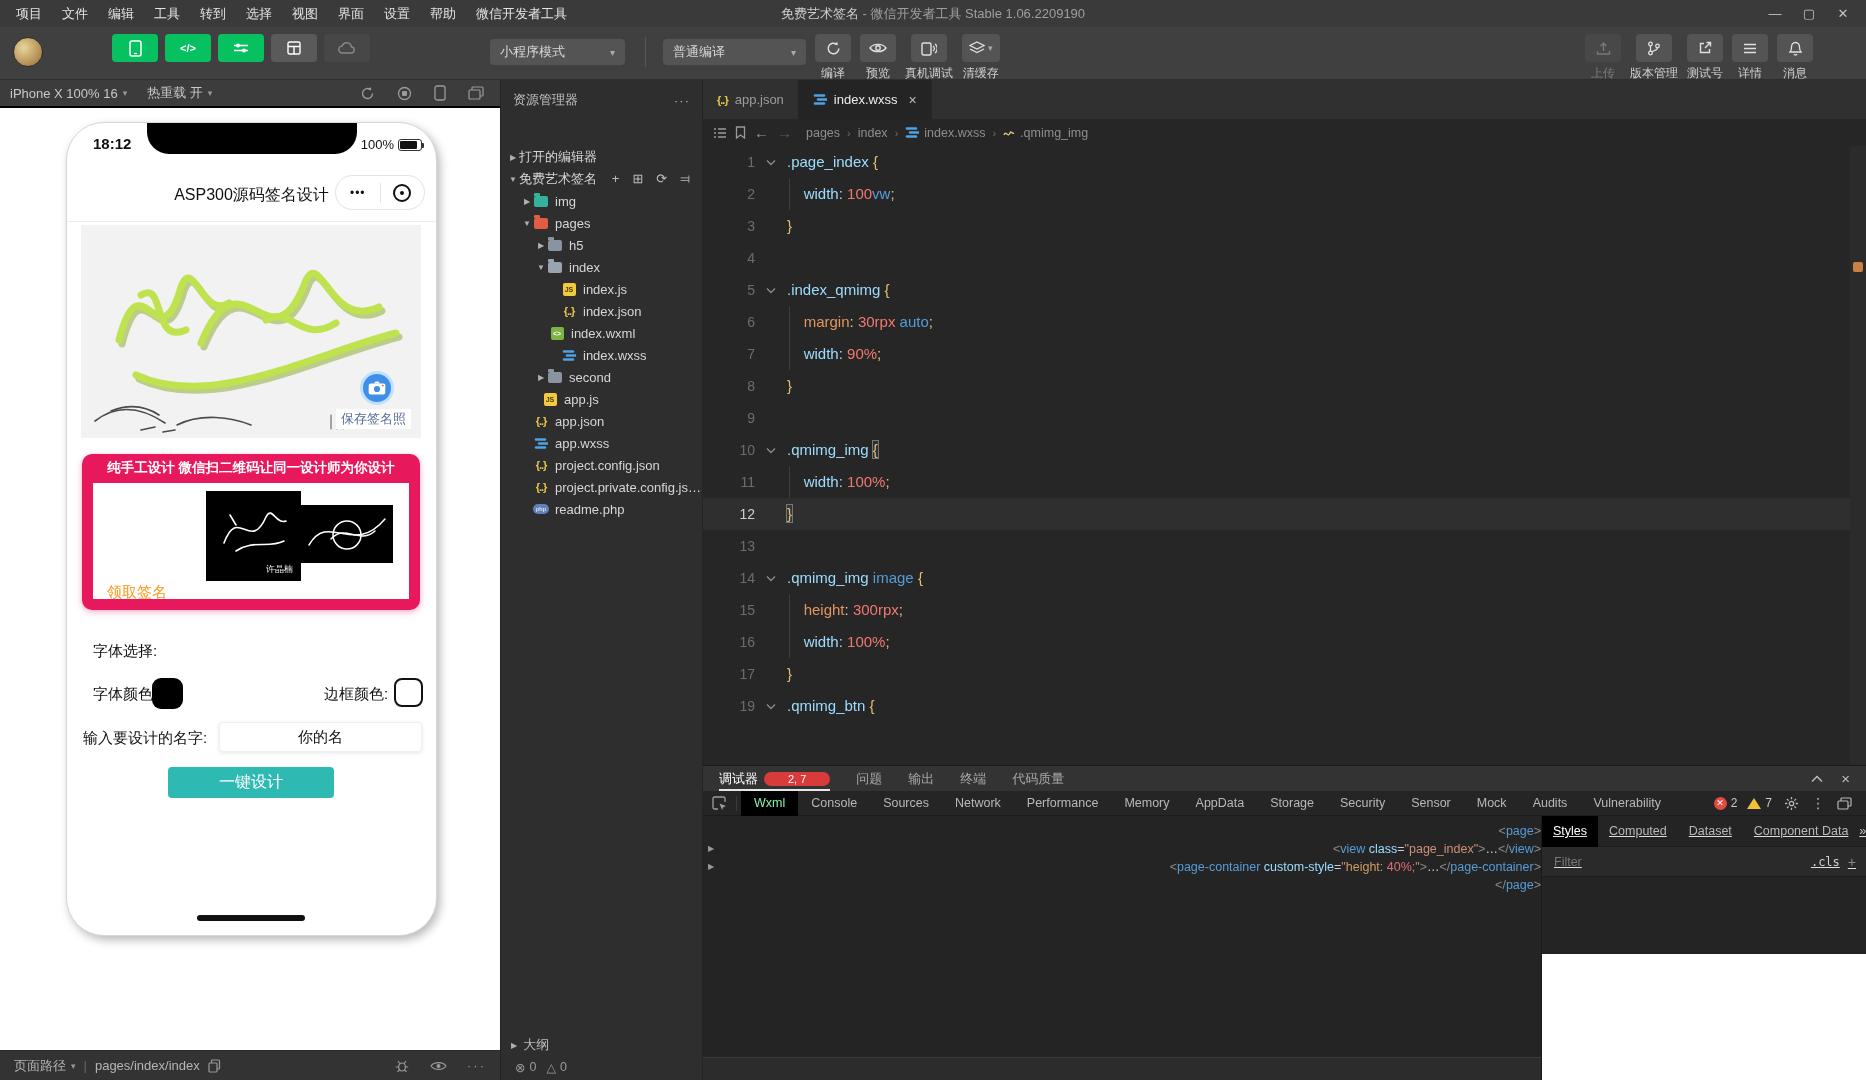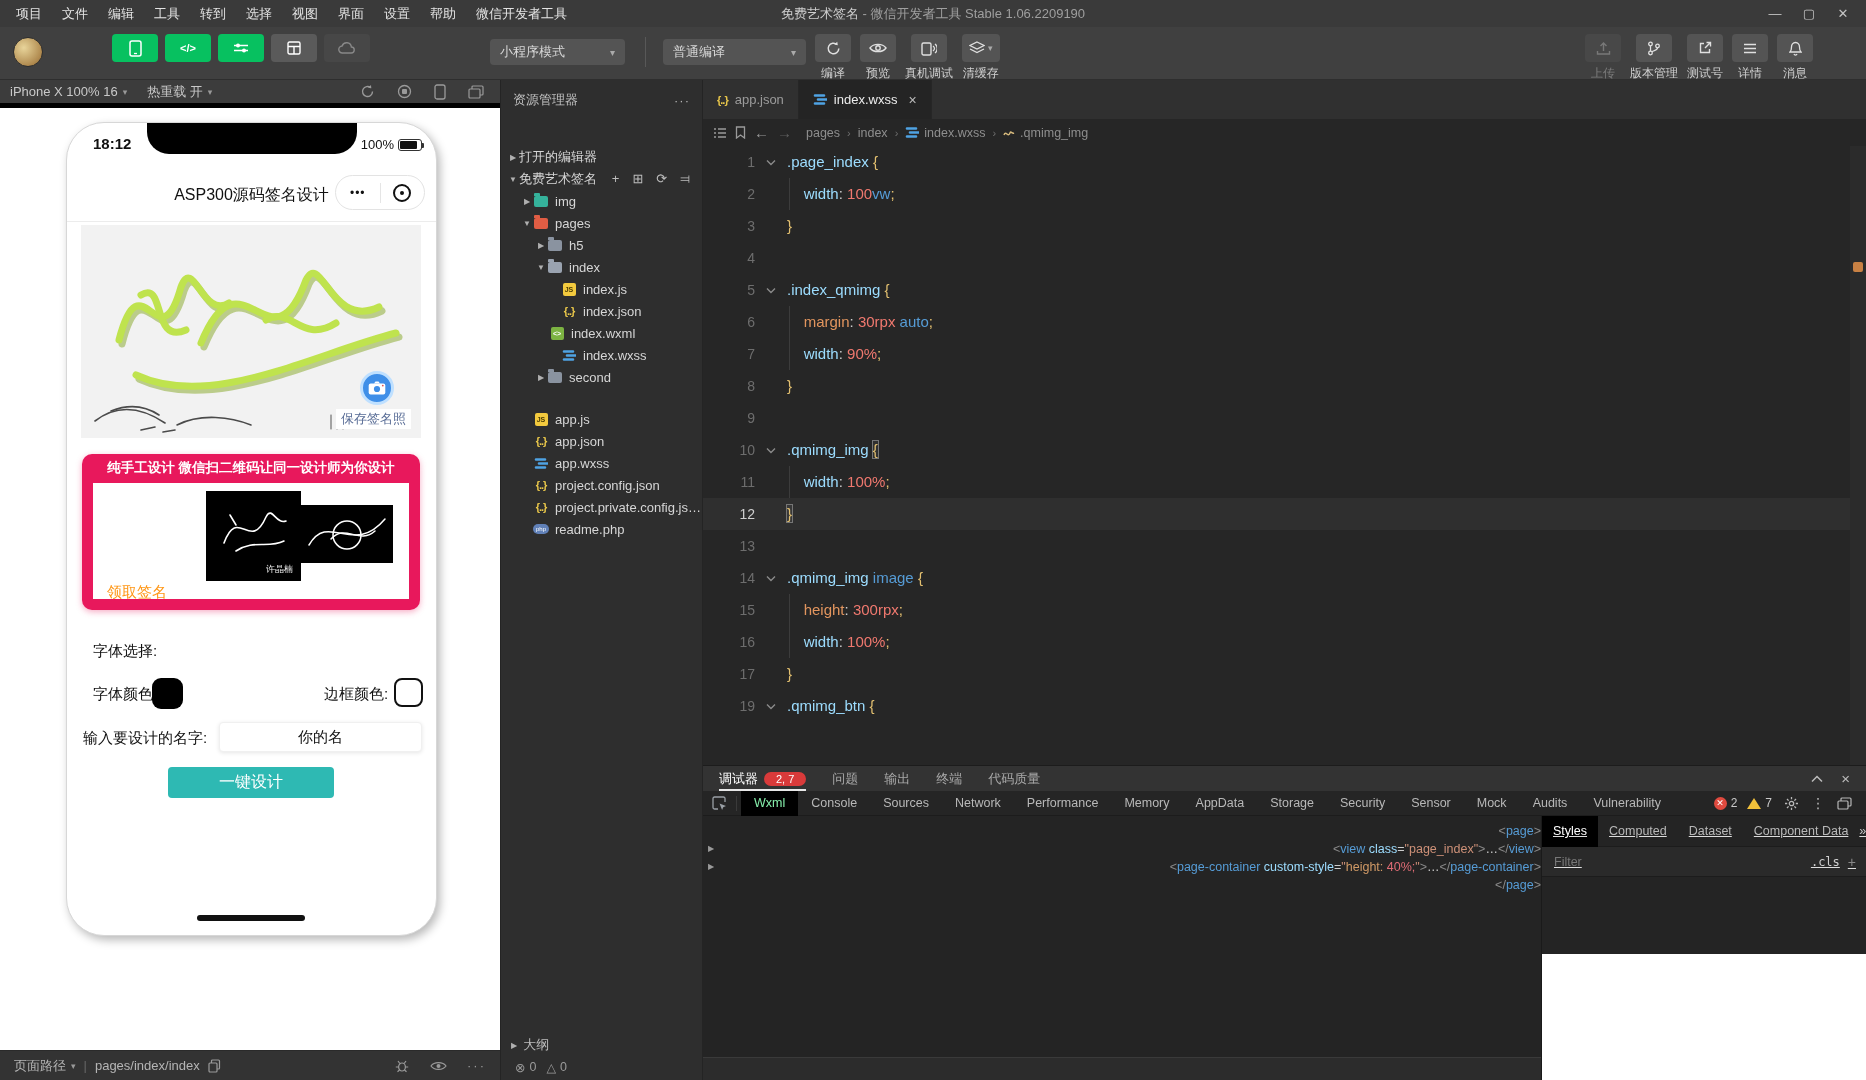--- a/index.html
+++ b/index.html
@@ -29,21 +29,21 @@
   .dropdown .caret{margin-left:auto;color:#aaa;font-size:10px;}
   .vsep{position:absolute;top:10px;width:1px;height:30px;background:#585858;}
   .actionbar{position:absolute;top:7px;display:flex;gap:9px;}
   .actbtn{display:flex;flex-direction:column;align-items:center;}
   .actbtn .box{min-width:36px;height:28px;border-radius:4px;background:#545454;color:#e0e0e0;display:flex;align-items:center;justify-content:center;padding:0 7px;gap:3px;}
   .actbtn .lb{font-size:12px;color:#cfcfcf;margin-top:3px;white-space:nowrap;}
   .actbtn.disabled .box{background:#484848;color:#787878;}
   .actbtn.disabled .lb{color:#7c7c7c;}
   
   #sim{position:absolute;left:0;top:80px;width:500px;height:1000px;background:#fff;}
-  #sim-toolbar{position:absolute;left:0;top:0;width:500px;height:28px;background:#3c3c3c;border-bottom:5px solid #000000;display:flex;align-items:center;font-size:13px;color:#c9c9c9;justify-content:center;}
+  #sim-toolbar{position:absolute;left:0;top:0;width:500px;height:28px;background:#3c3c3c;border-bottom:2px solid #000000;display:flex;align-items:center;font-size:13px;color:#c9c9c9;justify-content:center;}
   #sim-toolbar .dd{padding:0 10px;display:flex;align-items:center;gap:5px;}
   #sim-icons{margin-left:auto;display:flex;gap:22px;padding-right:16px;color:#9a9a9a;align-items:center;}
   #sim-footer{position:absolute;left:0;bottom:0;width:500px;height:30px;background:#333;border-top:1px solid #2a2a2a;display:flex;align-items:center;font-size:13px;color:#b5b5b5;}
   #sim-footer .sep{color:#666;margin:0 8px;}
   #sim-footer .ficons{margin-left:auto;display:flex;gap:20px;padding-right:14px;color:#9a9a9a;align-items:center;}
   
   #phone{position:absolute;left:66px;top:42px;width:371px;height:814px;background:#fff;border:1px solid #d7d7d7;border-radius:38px;box-shadow:3px 4px 10px rgba(0,0,0,.28);overflow:hidden;}
   #notch{position:absolute;left:80px;top:0;width:210px;height:31px;background:#000;border-radius:0 0 22px 22px;}
   #ph-time{position:absolute;left:26px;top:12px;font-size:15px;font-weight:bold;color:#111;}
   #ph-batt{position:absolute;right:14px;top:14px;display:flex;align-items:center;gap:4px;color:#111;font-size:13px;}
@@ -118,21 +118,21 @@
   .pln{color:#cdcdcd}.sel{color:#9cdcfe}.prb{color:#9cdcfe}.pro{color:#e2955e}
   .num{color:#f0796f}.kw{color:#569cd6}.br{color:#e3c070}
   .bx{outline:1px solid #767676;background:rgba(120,120,120,.12);}
   #ed-scroll{position:absolute;right:0;top:66px;width:16px;height:619px;background:#2b2b2b;}
   #ed-marker{position:absolute;right:3px;top:116px;width:10px;height:10px;border-radius:2px;background:#c98144;}
   
   #debugger{position:absolute;left:703px;top:765px;width:1163px;height:315px;background:#252525;border-top:1px solid #1c1c1c;}
   #dbg-header{position:absolute;left:0;top:0;width:100%;height:25px;background:#333;display:flex;align-items:center;gap:26px;padding-left:16px;font-size:13px;color:#a9a9a9;}
   .dtab{display:flex;align-items:center;gap:6px;height:25px;}
   .dtab.active{color:#fff;box-shadow:inset 0 -2px 0 #e8e8e8;}
-  .badge{background:#d93a3a;color:#fff;border-radius:9px;font-size:11px;padding:1px 12px;}
+  .badge{background:#d93a3a;color:#fff;border-radius:9px;font-size:11px;padding:1px 24px;}
   #dbg-header .hicons{margin-left:auto;display:flex;gap:18px;padding-right:16px;color:#bbb;align-items:center;}
   #devtools-tabs{position:absolute;left:0;top:25px;width:100%;height:25px;background:#252525;border-bottom:1px solid #1c1c1c;display:flex;align-items:center;font-size:12.5px;color:#b8b8b8;}
   #devtools-tabs .insp{padding:0 9px;border-right:1px solid #3a3a3a;margin-right:4px;color:#9aa0a6;}
   .vtab{padding:0 13px;height:25px;display:flex;align-items:center;}
   .vtab.active{background:#000;color:#86efac;}
   #dt-right{margin-left:auto;display:flex;align-items:center;gap:12px;padding-right:14px;}
   .errdot{width:13px;height:13px;border-radius:50%;background:#e04a3f;color:#fff;font-size:9px;display:flex;align-items:center;justify-content:center;}
   .warntri{width:0;height:0;border-left:7px solid transparent;border-right:7px solid transparent;border-bottom:11px solid #f2c13a;}
   #dt-count{display:flex;align-items:center;gap:4px;color:#c9c9c9;font-size:12px;}
   #wxml-pane{position:absolute;left:0;top:50px;width:838px;height:265px;background:#242424;font-family:"DejaVu Sans Mono",monospace;font-size:12.5px;text-align:right;}
@@ -561,21 +561,21 @@
           </span>
           <span>index.wxss</span>
         </div>
         <div class="trow" style="padding-left: 34px;">
           <span class="arr">▶</span>
           <span class="ficon">
             <span class="folder" style="background:#8a93a0;"></span>
           </span>
           <span>second</span>
         </div>
-        <div class="trow" style="padding-left: 20px; margin-top: 20px;">
+        <div class="trow" style="padding-left: 29px;">
           <span class="arr"></span>
           <span class="ficon">
             <span class="fic-js">JS</span>
           </span>
           <span>app.js</span>
         </div>
         <div class="trow" style="padding-left: 20px;">
           <span class="arr"></span>
           <span class="ficon">
             <span class="fic-json">{..}</span>

